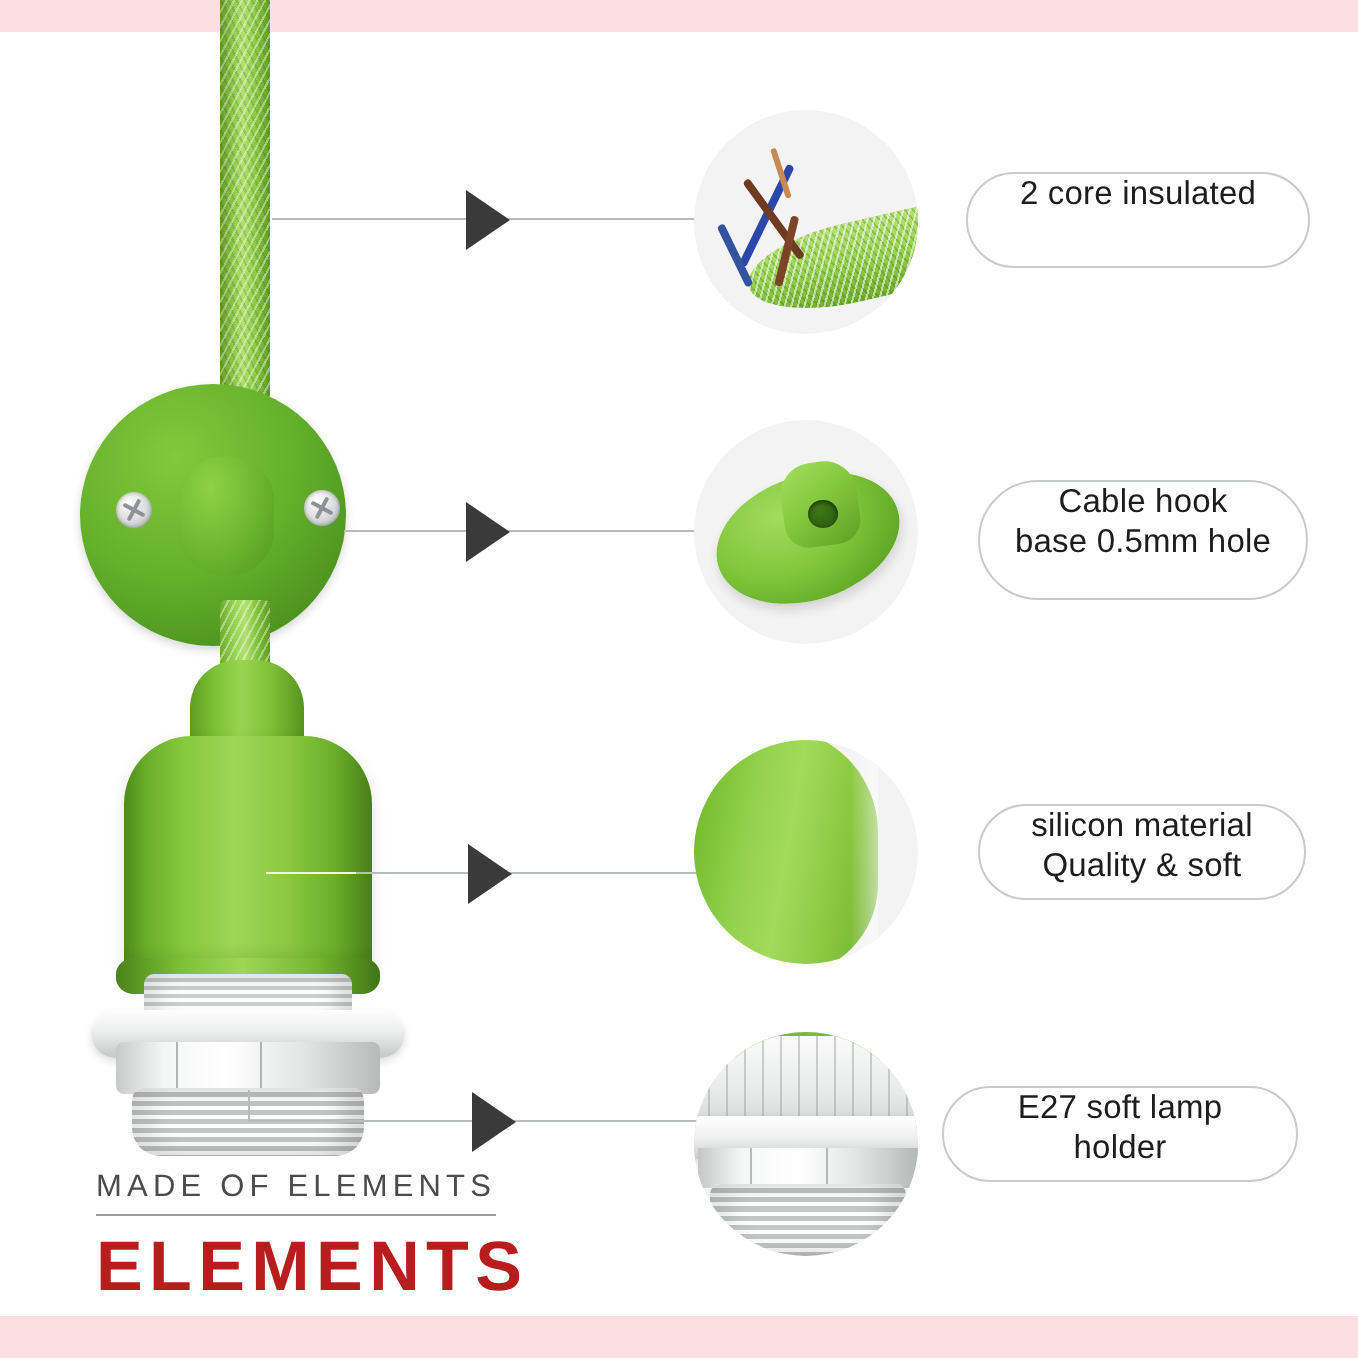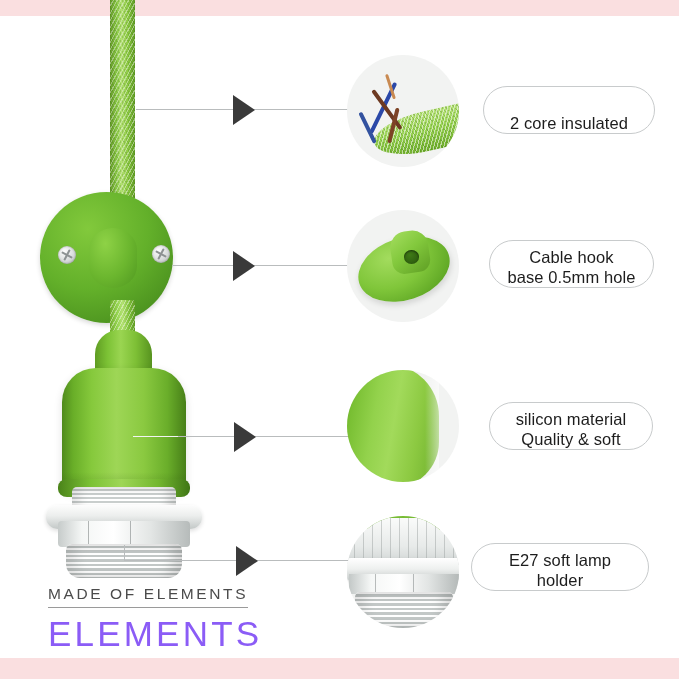--- a/index.html
+++ b/index.html
@@ -223,36 +223,36 @@
     background:
       repeating-linear-gradient(180deg,#ffffff 0 2px,#c3c8c7 2px 4.6px),
       #e4e7e6;
     box-shadow:inset -10px 0 12px rgba(0,0,0,.14), inset 10px 0 12px rgba(0,0,0,.10);
   }
 
   
   .pill{
     position:absolute;
     border:1px solid #c8cbcc;border-radius:999px;background:#ffffff;
-    display:flex;align-items:flex-end;justify-content:center;
+    display:flex;align-items:flex-start;justify-content:center;
     text-align:center;color:#1d1d1d;
     font-size:16.5px;line-height:20px;font-weight:400;letter-spacing:.1px;
     padding:0 10px;box-sizing:border-box;
   }
   .pill span{display:block;}
 
   
   .brand{position:absolute;left:48px;top:585px;width:240px;}
   .brand-top{
     font-size:15.5px;letter-spacing:2.6px;color:#4b4b4b;font-weight:400;
     padding-bottom:4px;border-bottom:1px solid #9a9a9a;display:inline-block;
   }
   .brand-main{
-    margin-top:7px;font-size:35px;letter-spacing:3.2px;color:#8b5cf6;
-    font-weight:400;line-height:38px;
+    margin-top:7px;font-size:35px;letter-spacing:3.2px;color:#b91c1c;
+    font-weight:700;line-height:38px;
   }
 </style>
 </head>
 <body>
 
 <div class="stage">
 
   <div class="band band-top"></div>
   <div class="band band-bottom"></div>
 
@@ -323,21 +323,21 @@
     </div>
     <div class="c4-thread"></div>
   </div>
 
   <div class="pill" style="left:483px;top:86px;width:172px;height:48px;">
     <div>
       <span>2 core insulated</span>
     </div>
   </div>
 
-  <div class="pill" style="left:489px;top:240px;width:165px;height:48px;">
+  <div class="pill" style="left:489px;top:240px;width:165px;height:60px;">
     <div>
       <span>Cable hook</span>
       <span>base 0.5mm hole</span>
     </div>
   </div>
 
   <div class="pill" style="left:489px;top:402px;width:164px;height:48px;">
     <div>
       <span>silicon material</span>
       <span>Quality &amp; soft</span>

